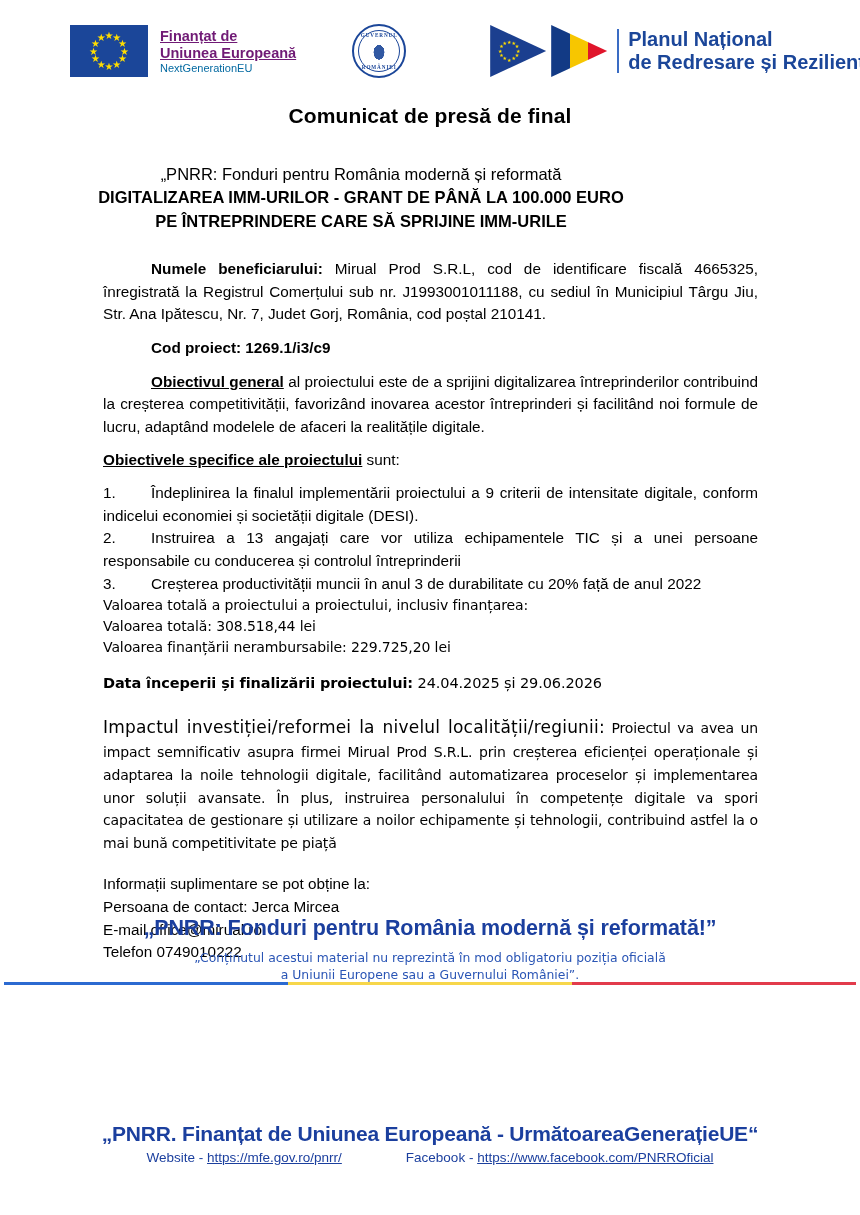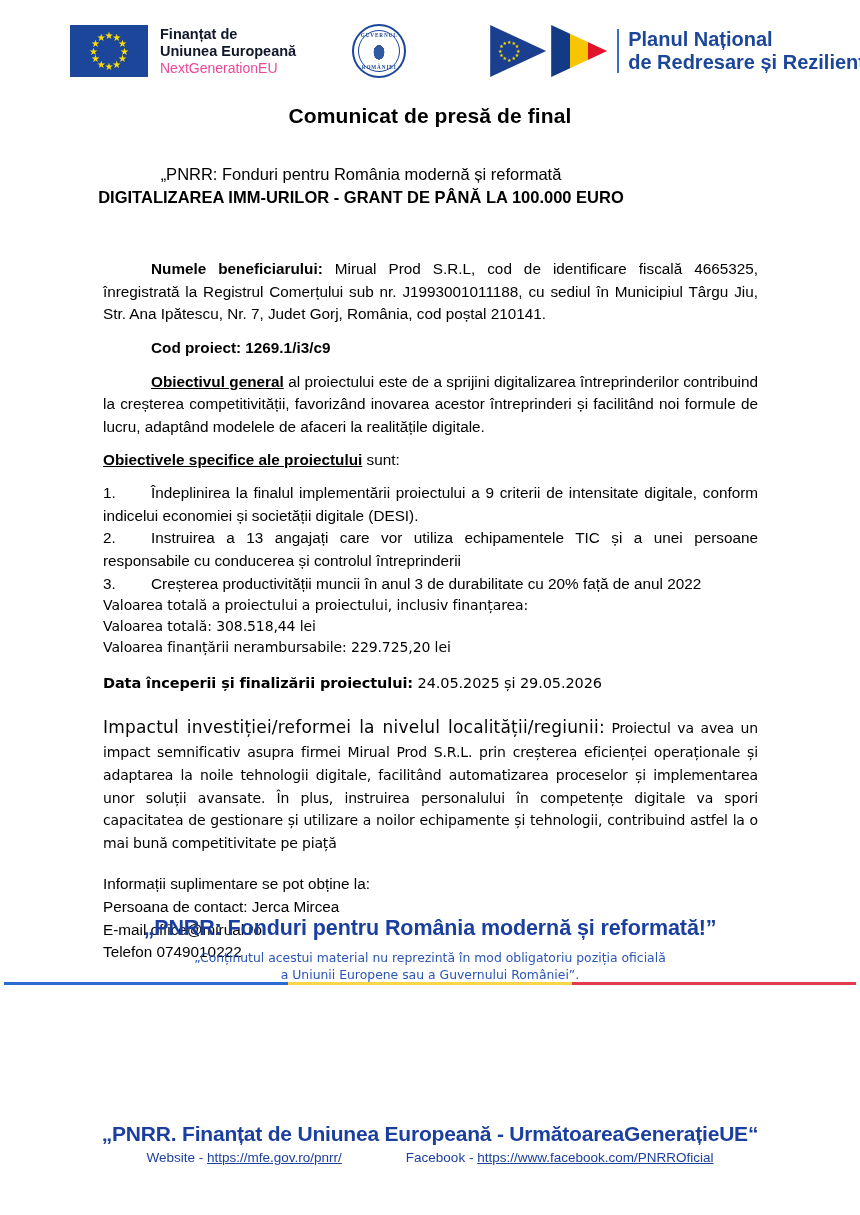--- a/index.html
+++ b/index.html
@@ -55,27 +55,28 @@
     line-height: 9px;
     text-align: center;
   }
   .eu-text {
     margin-left: 12px;
     line-height: 1.17;
   }
   .eu-text .l1, .eu-text .l2 {
     font-size: 14.5px;
     font-weight: bold;
-    color: #0f172a;
+    color: #701a75;
     white-space: nowrap;
+    text-decoration: underline;
   }
   .eu-text .l3 {
-    font-size: 14px;
+    font-size: 11px;
     font-weight: normal;
-    color: #ec4899;
+    color: #0369a1;
     white-space: nowrap;
   }
 
   .logo-gov {
     margin-left: 56px;
     flex: none;
   }
   .gov-seal {
     width: 54px;
     height: 54px;
@@ -395,20 +396,21 @@
       </div>
     </div>
 
   </div>
 
   <div class="doc-title">Comunicat de presă de final</div>
 
   <div class="headline-block">
     <div class="hl-sub">„PNRR: Fonduri pentru România modernă și reformată</div>
     <div class="hl-main">DIGITALIZAREA IMM-URILOR - GRANT DE PÂNĂ LA 100.000 EURO</div>
+    <div class="hl-main">PE ÎNTREPRINDERE CARE SĂ SPRIJINE IMM-URILE</div>
   </div>
 
   <div class="body-area">
 
 
     <p class="p-just">
       <b class="nb">Numele beneficiarului:</b><span> Mirual Prod S.R.L, cod de identificare fiscală  4665325, înregistrată la Registrul Comerțului sub nr.  J1993001011188, cu sediul în Municipiul Târgu Jiu, Str. Ana Ipătescu, Nr. 7, Judet Gorj, România, cod poștal 210141.</span>
     </p>
 
     <p class="p-indent-bold">
@@ -431,21 +433,21 @@
     </p>
     <p class="list-item">
       <span class="num">3.</span><span>Creșterea productivității muncii în anul 3 de durabilitate cu 20% față de anul 2022</span>
     </p>
 
     <p class="thin-line">Valoarea totală a proiectului a proiectului, inclusiv finanțarea:</p>
     <p class="thin-line">Valoarea totală: 308.518,44 lei</p>
     <p class="thin-line">Valoarea finanțării nerambursabile: 229.725,20 lei</p>
 
     <p class="thin-bold" style="margin-top:16px;">
-      <b>Data începerii și finalizării proiectului:</b><span> 24.05.2025 și 29.05.2026</span>
+      <b>Data începerii și finalizării proiectului:</b><span> 24.04.2025 și 29.06.2026</span>
     </p>
 
     <p class="impact-para" style="margin-top:19px;">
       <span class="lead">Impactul investiției/reformei la nivelul localității/regiunii:</span><span> Proiectul va avea un impact semnificativ asupra firmei Mirual Prod S.R.L. prin creșterea eficienței operaționale și adaptarea la noile tehnologii digitale, facilitând automatizarea proceselor și implementarea unor soluții avansate. În plus, instruirea personalului în competențe digitale va spori capacitatea de gestionare și utilizare a noilor echipamente și tehnologii, contribuind astfel la o mai bună competitivitate pe piață</span>
     </p>
 
     <p class="contact-line" style="margin-top:18px;">Informații suplimentare se pot obține la:</p>
     <p class="contact-line">Persoana de contact: Jerca  Mircea</p>
     <p class="contact-line">E-mail office@mirual.ro</p>
     <p class="contact-line">Telefon 0749010222</p>

